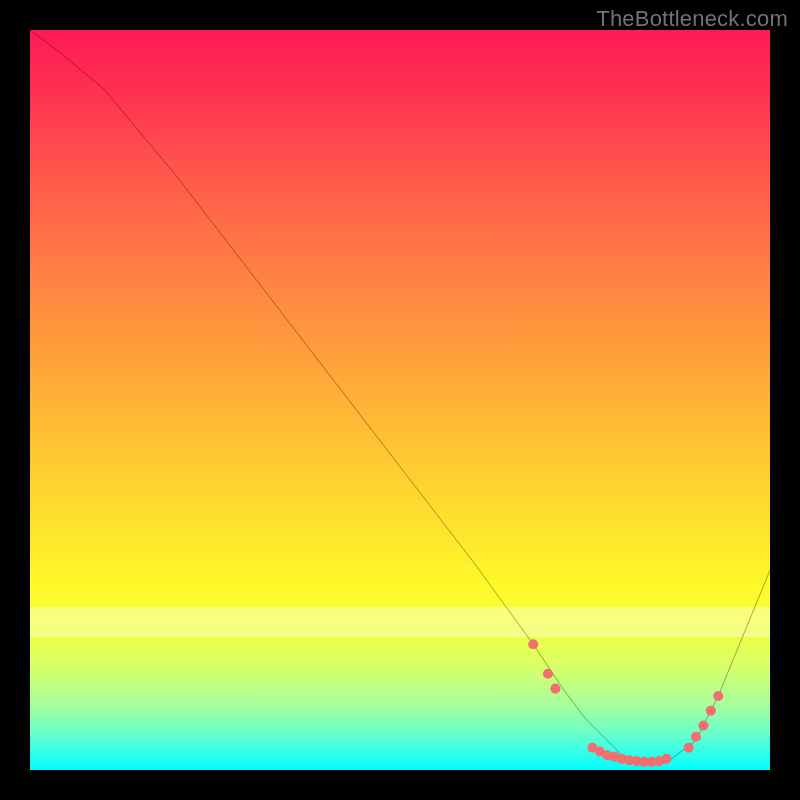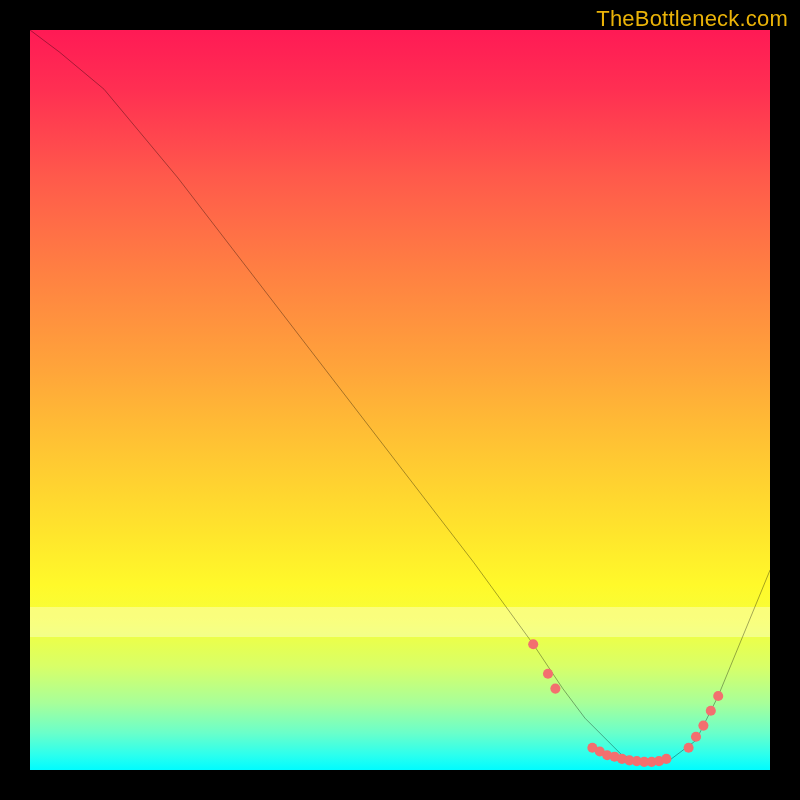--- a/index.html
+++ b/index.html
@@ -14,21 +14,21 @@
   .frame {
     position: relative;
     width: 800px;
     height: 800px;
     background: #000;
   }
   .watermark {
     position: absolute;
     top: 6px;
     right: 12px;
-    color: #eab308;
+    color: #737373;
     font-size: 22px;
     font-weight: 400;
     letter-spacing: 0.2px;
     z-index: 5;
     user-select: none;
   }
   .plot-area {
     position: absolute;
     left: 30px;
     top: 30px;

